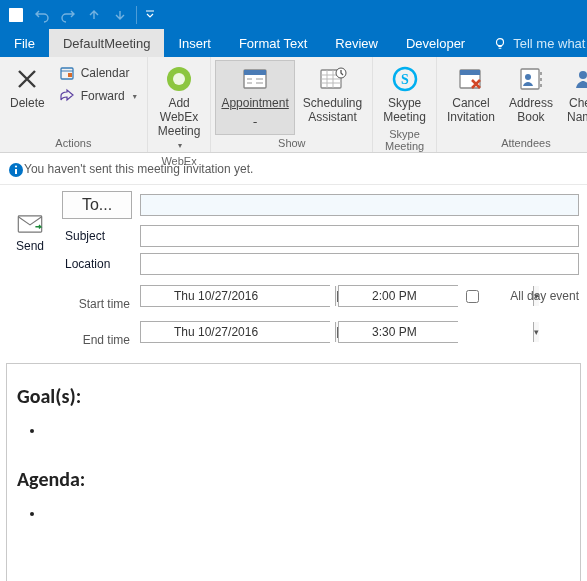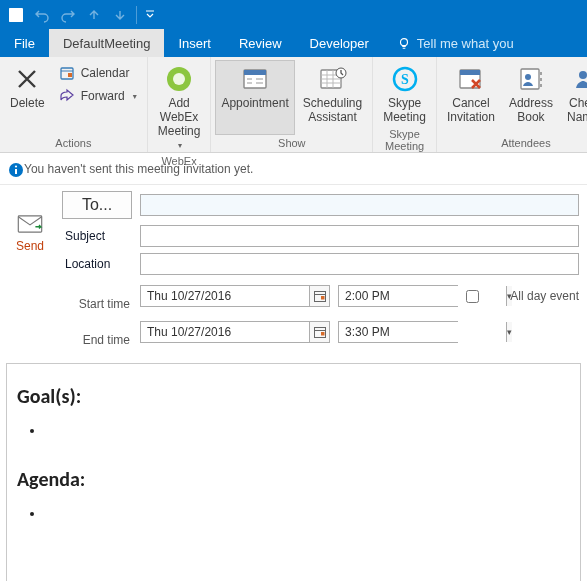--- a/index.html
+++ b/index.html
@@ -83,20 +83,21 @@
     text-align: center;
     font-size: 12px;
     color: #444;
     line-height: 1.15;
     cursor: pointer;
     border: 1px solid transparent;
   }
   .big-btn.active {
     background: #dfdfdf;
     border: 1px solid #c5c5c5;
+    text-decoration: underline;
   }
   .big-btn .icon-wrap {
     width: 32px; height: 32px;
     display:flex; align-items:center; justify-content:center;
     margin-bottom: 2px;
   }
   .small-col {
     display:flex; flex-direction:column; gap:1px; justify-content:flex-start; padding-top:2px;
   }
   .small-btn {
@@ -135,21 +136,21 @@
     grid-row: 1 / span 3;
     grid-column: 1;
     display:flex;
     flex-direction:column;
     align-items:center;
     justify-content:center;
     border: 1px solid transparent;
     padding: 8px 2px;
     margin-top:2px;
     cursor:pointer;
-    color:#c2410c;
+    color:#0f172a;
   }
   .send-cell .env { width:26px; height:18px; margin-bottom:6px;}
   .to-btn {
     grid-column:2;
     border:1px solid #adadad;
     background:#fdfdfd;
     text-align:center;
     padding: 4px 0;
     font-size:16px;
     color:#333;
@@ -179,20 +180,21 @@
     margin-top:6px;
   }
   .time-label {
     grid-column:2; text-align:right; color:#555; font-size:12px; padding-right:2px;margin-top:16px;
   }
   .date-box, .time-box {
     display:flex; align-items:stretch;
     border:1px solid #adadad;
     background:#fff;
     height:22px;
+    padding-left:27px;
   }
   .date-box input, .time-box input {
     border:none; outline:none; flex:1; font-size:12px; padding:2px 6px; color:#333;
   }
   .picker-btn, .combo-btn {
     width:20px; display:flex; align-items:center; justify-content:center;
     border-left:1px solid #adadad; background:#f7f7f7; cursor:pointer; font-size:9px; color:#555;
   }
   .allday { display:flex; align-items:center; gap:18px; color:#555; font-size:12px;justify-content:space-between; }
   .allday input { width:13px; height:13px; }
@@ -256,20 +258,21 @@
     <svg width="10" height="10" viewBox="0 0 10 10">
         <path d="M1 2h8M2 5l3 3 3-3" fill="none" stroke="#fff" stroke-width="1.2"></path>
       </svg>
   </div>
 </div>
 
 <div class="tabs">
   <div class="tab file">File</div>
   <div class="tab active">DefaultMeeting</div>
   <div class="tab">Insert</div>
+  <div class="tab">Format Text</div>
   <div class="tab">Review</div>
   <div class="tab">Developer</div>
   <div class="tab tell">
     <svg class="bulb" viewBox="0 0 16 16">
         <circle cx="8" cy="7" r="4" fill="none" stroke="#fff" stroke-width="1.3"></circle>
         <path d="M6 12h4M6.5 14h3" stroke="#fff" stroke-width="1.3"></path>
       </svg>
     <span>Tell me what you</span>
   </div>
 </div>

